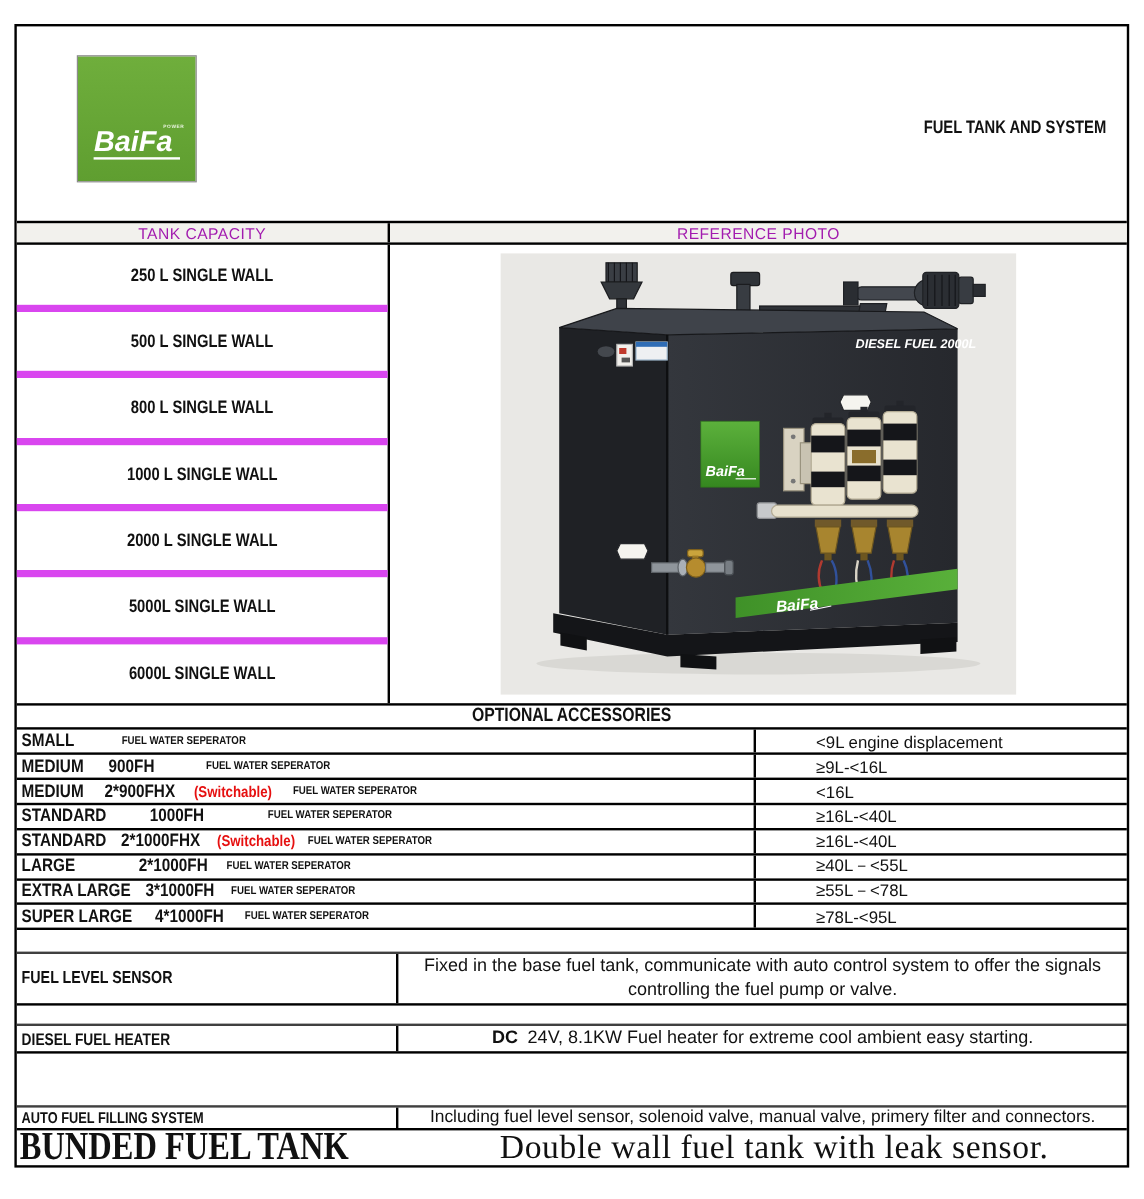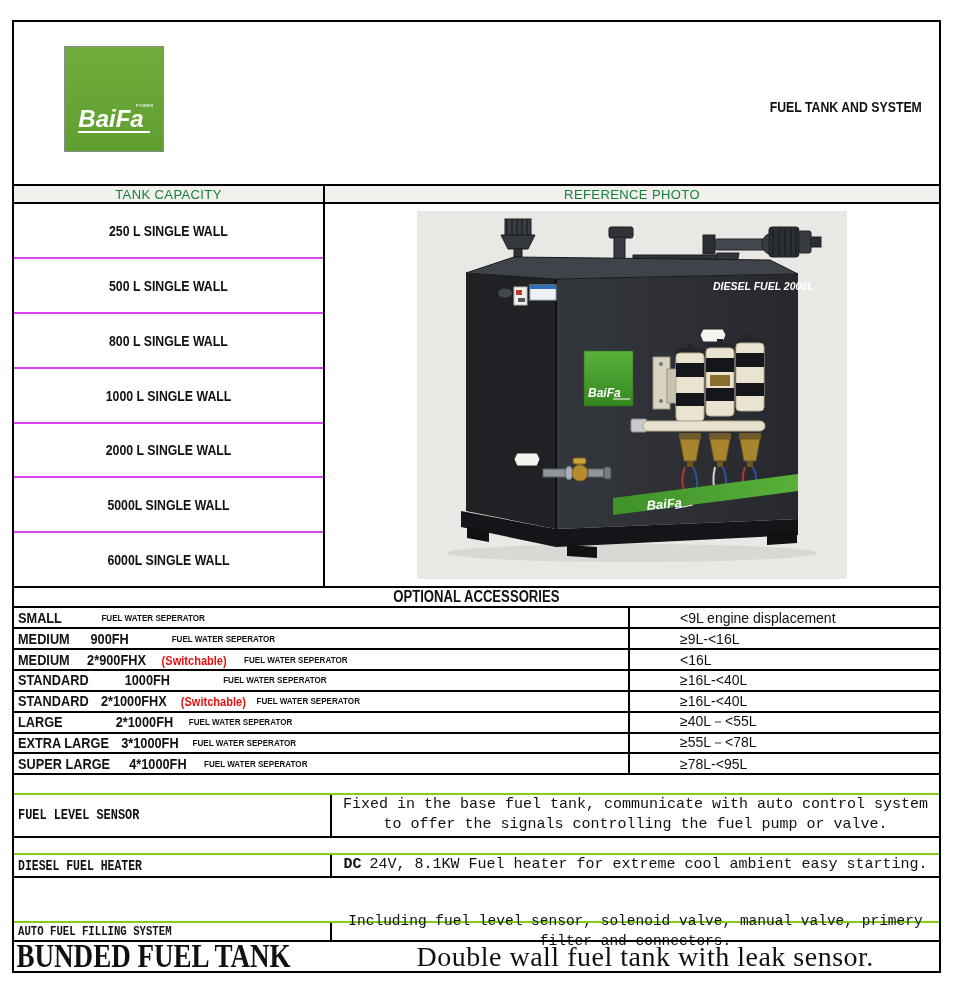--- a/index.html
+++ b/index.html
@@ -24,26 +24,26 @@
   .logo-sub { position:absolute; right:-4px; top:-2px; font-size:4px; letter-spacing:.5px;
               font-style:normal; color:#eaf4e0; }
   .doc-title { position:absolute; left:0; right:0; top:76px; text-align:right;
                font-size:15px; font-weight:bold; }
 
   
   .cap-head { height:19px; border-top:2px solid #000; display:flex; background:#f2f1ed; }
   .cap-head .c1 { width:311px; border-right:2px solid #000; }
   .cap-head .c2 { flex:1; }
   .cap-head div { display:flex; align-items:center; justify-content:center;
-                  color:#15803d; font-size:13px; letter-spacing:.4px; }
+                  color:#a21caf; font-size:13px; letter-spacing:.4px; }
   .cap-body { height:398px; border-top:2px solid #000; display:flex; }
   .cap-col { width:311px; border-right:2px solid #000; display:flex; flex-direction:column; }
   .cap-row { flex:1; display:flex; align-items:center; justify-content:center;
              font-size:15px; }
-  .cap-row + .cap-row { border-top:2px solid #d946ef; }
+  .cap-row + .cap-row { border-top:6px solid #d946ef; }
   .photo-col { flex:1; display:flex; align-items:flex-start; justify-content:center; }
   .photo-col svg { margin-top:7px; }
 
   
   .opt-title { height:21px; border-top:2px solid #000; display:flex; align-items:center;
                justify-content:center; font-size:16px; }
   .acc { height:173px; border-top:2px solid #000; display:flex; flex-direction:column; }
   .acc-row { flex:1; display:flex; }
   .acc-row + .acc-row { border-top:2px solid #000; }
   .acc-left { width:616px; border-right:2px solid #000; display:flex; align-items:center;
@@ -51,21 +51,21 @@
   .acc-inner { display:inline-block; transform:scaleX(.85); transform-origin:left center; white-space:nowrap; }
   .acc-name, .acc-model { font-weight:bold; font-size:15px; }
   .acc-sw { font-weight:bold; font-size:13px; color:#e61010; }
   .acc-type { font-weight:bold; font-size:9.5px; position:relative; top:-2px; }
   .acc-right { flex:1; display:flex; align-items:center; padding-left:6px; font-size:14px;margin-left:44px; }
 
   .spacer { border-top:2px solid #000; }
   .sp20 { height:20px; } .sp18 { height:18px; }
 
   
-  .info { border-top:2px solid #84cc16; display:flex;font-family:Liberation Mono, monospace; }
+  .info { border-top:2px solid #404040; display:flex; }
   .info-label { width:318px; border-right:2px solid #000; display:flex; align-items:center; padding-left:4px; }
   .info-desc { flex:1; display:flex; align-items:center; justify-content:center;
                text-align:center; font-size:15px; line-height:1.35; padding:0 8px; }
   .h45 { height:45px; } .h23 { height:23px; } .h19 { height:19px;margin-top:26px; }
   .info-desc b { margin-right:8px; }
 
   
   .bunded { height:31px; border-top:2px solid #000; display:flex; align-items:center;font-family:Liberation Serif, serif; }
   .bunded-label { padding-left:3px; font-size:33px; }
   .bunded-desc { flex:1; text-align:center; font-size:28px; letter-spacing:.5px; }

